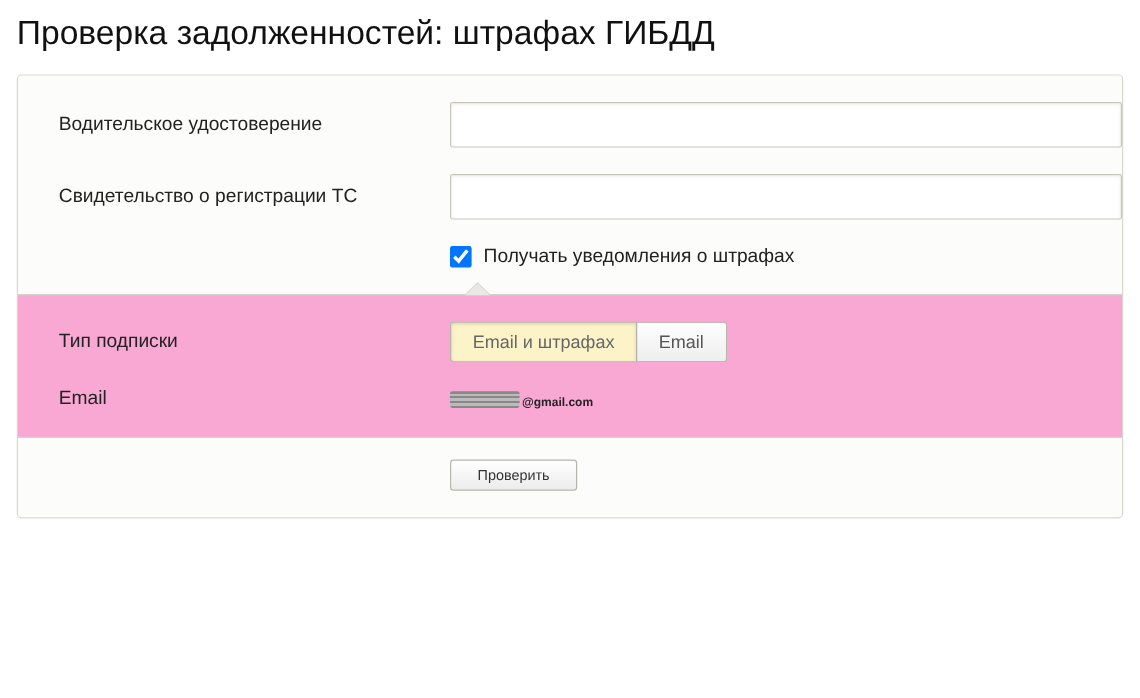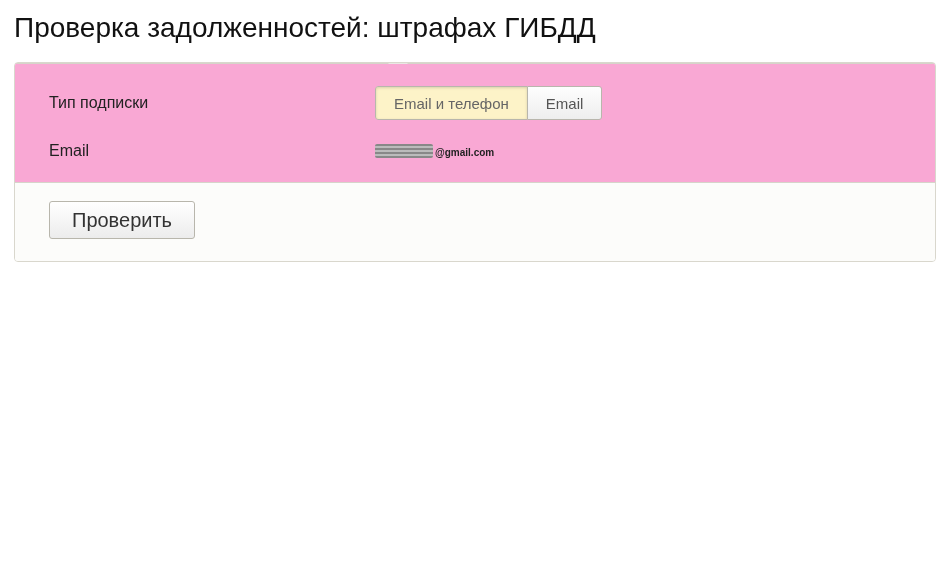--- a/index.html
+++ b/index.html
@@ -131,45 +131,67 @@
   }
   .email-value .masked {
     display: inline-block;
     width: 58px; height: 14px;
     background: repeating-linear-gradient(0deg,#888 0,#888 2px,#bbb 2px,#bbb 4px);
     border-radius: 2px;
     margin-right: 2px;
     vertical-align: -2px;
   }
   .submit-btn {
-    height: 38px;
+    height: 26px;
     padding: 0 22px;
-    font-size: 20px;
+    font-size: 12px;
     color: #333;
     background: linear-gradient(#ffffff, #ececec);
     border: 1px solid #b8b6ac;
     border-radius: 3px;
     cursor: pointer;
+    margin-left: 326px;
   }
 </style>
 </head>
 <body>
 
 <h1 class="page-title">Проверка задолженностей: штрафах ГИБДД</h1>
 
 <div class="panel">
 
+  <div class="section upper">
+
+    <div class="row">
+      <div class="label-col">Водительское удостоверение</div>
+      <div class="field-col">
+        <input class="text" type="text" value="" style="">
+      </div>
+    </div>
+
+    <div class="row">
+      <div class="label-col">Свидетельство о регистрации ТС</div>
+      <div class="field-col">
+        <input class="text" type="text" value="" style="">
+      </div>
+    </div>
+
+    <div class="checkbox-row">
+      <input type="checkbox" checked="" style="">
+      <span class="cb-label">Получать уведомления о штрафах</span>
+    </div>
+  </div>
 
   <div class="section lower">
 
     <div class="row">
       <div class="label-col">Тип подписки</div>
       <div class="field-col">
         <div class="seg">
-          <button class="active">Email и телефон</button>
+          <button class="active">Email и штрафах</button>
           <button>Email</button>
         </div>
       </div>
     </div>
 
     <div class="row">
       <div class="label-col">Email</div>
       <div class="field-col">
         <span class="value-text email-value">
           <span class="masked"></span><span>@gmail.com</span>

